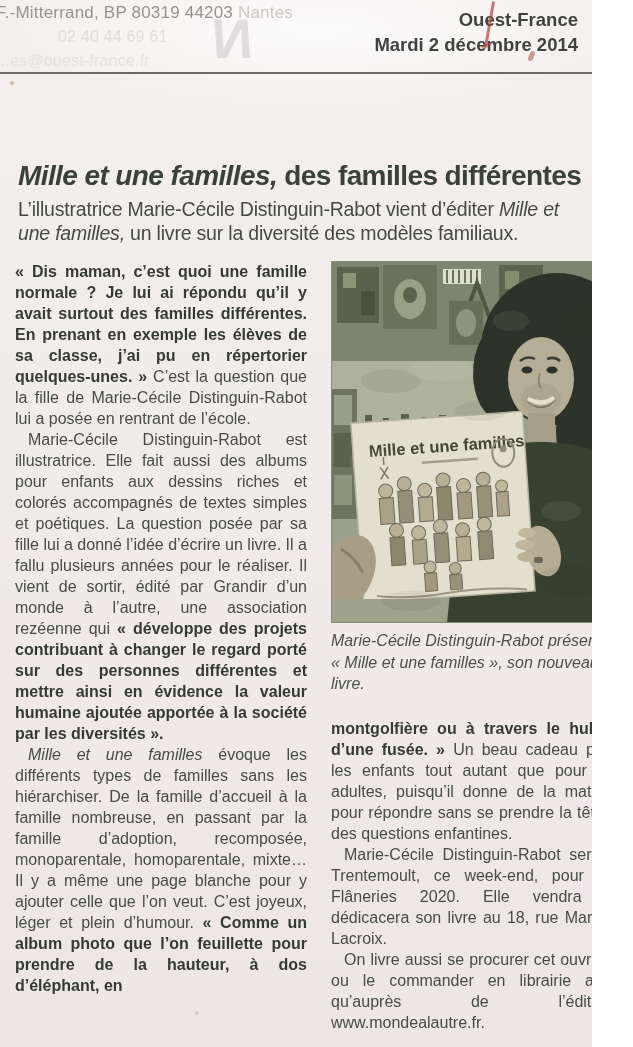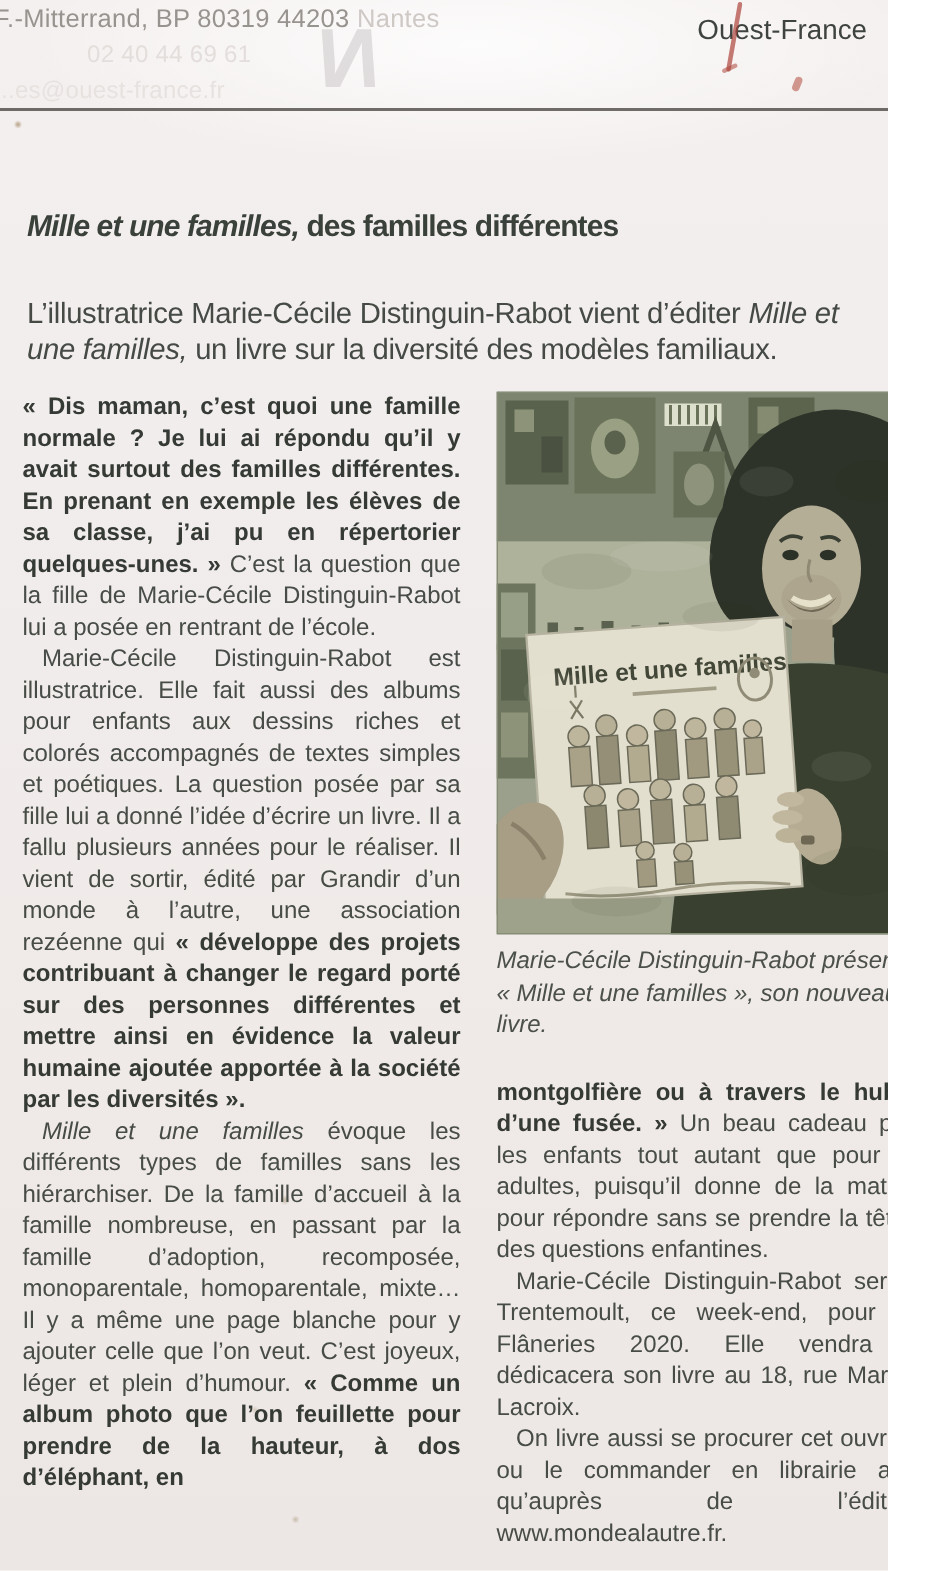--- a/index.html
+++ b/index.html
@@ -19,27 +19,27 @@
   
   .addr{position:absolute;top:1px;left:-4px;font-size:17px;line-height:24px;letter-spacing:.2px;}
   .addr .l1a{color:#97938f;}
   .addr .l1b{color:#cfc9c6;}
   .addr .l2{color:#e3dedb;padding-left:62px;font-size:16px;}
   .addr .l3{color:#e7e2df;font-size:16px;}
   .ghost-n{
     position:absolute;top:6px;left:212px;font-size:56px;font-weight:bold;
     color:rgba(165,160,162,.30);transform:scaleX(-1) skewX(-4deg);
   }
-  .masthead{position:absolute;top:7px;right:14px;text-align:right;font-size:18.5px;line-height:25px;color:#3e433f;}
+  .masthead{position:absolute;top:7px;right:14px;text-align:right;font-size:18.5px;line-height:25px;color:#3e433f;font-weight:bold;}
   .rule{position:absolute;top:72px;left:0;width:633px;height:1.6px;background:#565250;opacity:.85;}
   .pen-slash{position:absolute;left:488px;top:1px;width:3px;height:47px;background:#ad453a;opacity:.7;transform:rotate(10deg);border-radius:2px;}
   .pen-hook{position:absolute;left:481px;top:44px;width:11px;height:3px;background:#ad453a;opacity:.55;transform:rotate(-24deg);border-radius:2px;}
   .pen-dot{position:absolute;left:529px;top:51px;width:5px;height:10px;background:#b14b3c;opacity:.55;transform:rotate(22deg);border-radius:3px;}
   
-  .title{position:absolute;top:140px;left:18px;width:600px;font-size:20px;font-weight:bold;
+  .title{position:absolute;top:160px;left:18px;width:600px;font-size:28px;font-weight:bold;
          color:#3a403a;letter-spacing:-.6px;white-space:nowrap;}
   .title .ti{font-style:italic;}
   .deck{position:absolute;top:197px;left:18px;width:578px;font-size:19.5px;line-height:24px;color:#454a45;letter-spacing:-.2px;}
   .deck .di{font-style:italic;}
   
   .columns{position:absolute;top:261px;left:15px;width:603px;display:flex;gap:24px;}
   .col-left{width:303px;}
   .col-right{width:287px;}
   .body-p{font-size:16px;line-height:21px;text-align:justify;margin:0;color:#474c46;}
   .body-p.ind{text-indent:13px;}
@@ -59,20 +59,21 @@
     <div>
       <span class="l1a">F.-Mitterrand, BP 80319 44203</span><span class="l1b"> Nantes</span>
     </div>
     <div class="l2">02 40 44 69 61</div>
     <div class="l3">...es@ouest-france.fr</div>
   </div>
   <div class="ghost-n">N</div>
 
   <div class="masthead">
     <div>Ouest-France</div>
+    <div>Mardi 2 décembre 2014</div>
   </div>
   <div class="pen-slash"></div>
   <div class="pen-hook"></div>
   <div class="pen-dot"></div>
 
   <div class="rule"></div>
 
   <h1 class="title" style="margin:0;">
     <span class="ti">Mille et une familles,</span><span> des familles différentes</span>
   </h1>

